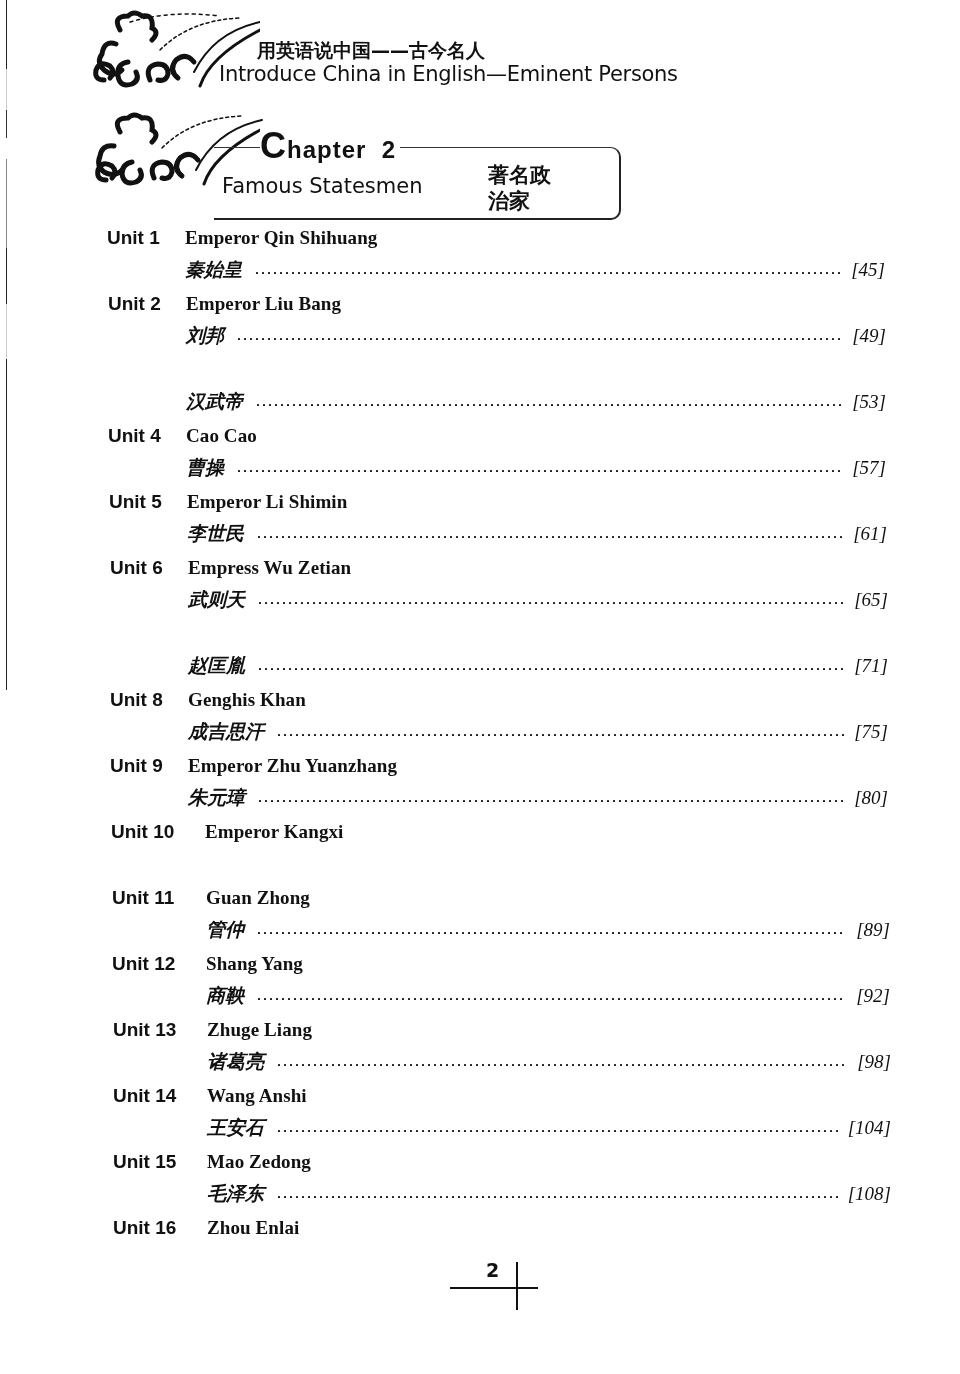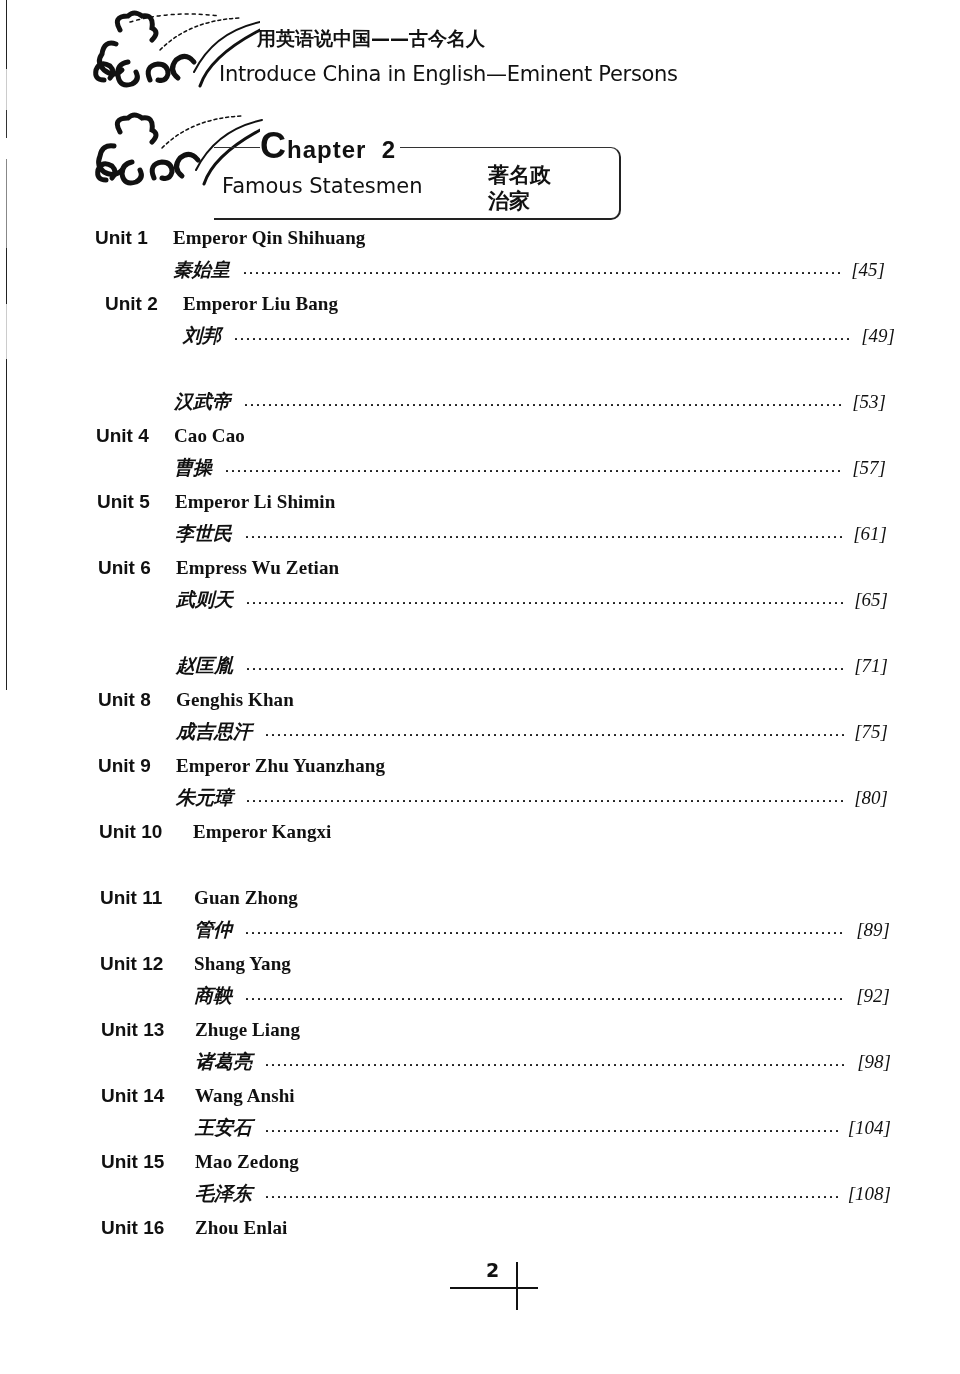--- a/index.html
+++ b/index.html
@@ -9,21 +9,21 @@
     font-family: "Liberation Serif", "DejaVu Serif", serif;
   }
   .scan-edge {
     position: absolute; left: 6px; top: 0; width: 1px; height: 690px;
     background: linear-gradient(#222 0 10%, #ccc 10% 16%, #333 16% 20%, #fff 20% 23%, #888 23% 36%, #222 36% 44%, #ccc 44% 52%, #222 52% 100%);
   }
   
   .header { position: absolute; left: 90px; top: 10px; width: 620px; height: 90px; }
   .cloud { position: absolute; }
   .header-cn {
-    position: absolute; left: 167px; top: 16px;
+    position: absolute; left: 167px; top: 28px;
     font-family: "DejaVu Sans", sans-serif; font-size: 19px; font-weight: bold; letter-spacing: 0px;
   }
   .header-en {
     position: absolute; left: 129px; top: 52px;
     font-family: "DejaVu Sans", "Liberation Sans", sans-serif; font-size: 21px; letter-spacing: -0.3px;
   }
   
   .chapter { position: absolute; left: 92px; top: 112px; width: 540px; height: 110px; }
   .chapter-box {
     position: absolute; left: 122px; top: 35px; width: 405px; height: 70px;
@@ -39,21 +39,21 @@
   .chapter-en {
     position: absolute; left: 130px; top: 62px;
     font-family: "DejaVu Sans", sans-serif; font-size: 21px;
   }
   .chapter-cn {
     position: absolute; left: 396px; top: 50px; width: 80px;
     font-family: "DejaVu Sans", sans-serif; font-weight: bold; font-size: 21px; line-height: 26px;
   }
   
   .toc { position: absolute; left: 95px; top: 224px; width: 790px; }
-  .unit { position: relative; height: 66px; }
+  .unit { position: relative; height: 66px; margin-left: 12px; }
   .unit-row1 { position: absolute; top: 0; left: 0; height: 28px; display: flex; align-items: center; }
   .unit-label { font-weight: bold; font-size: 19px; width: 78px; font-family: "Liberation Sans", sans-serif; }
   .unit-name { font-weight: bold; font-size: 19px; font-family: "Liberation Serif", serif; letter-spacing: 0.1px; }
   .unit-row2 {
     position: absolute; top: 32px; left: 78px; right: 0; height: 28px;
     display: flex; align-items: center; font-style: italic;
   }
   .cn-name { font-weight: bold; font-size: 19px; font-family: "DejaVu Serif", serif; white-space: nowrap; padding-right: 8px; }
   .leader { flex: 1; height: 2px; margin: 0 10px 0 4px; background-image: radial-gradient(circle, #222 1.1px, transparent 1.3px); background-size: 6px 3px; background-repeat: repeat-x; align-self: center; margin-top: 6px; }
   .page-ref { font-size: 19px; font-family: "Liberation Serif", serif; white-space: nowrap; }
@@ -120,21 +120,21 @@
     <div class="unit-row1">
         <span class="unit-label">Unit 1</span>
         <span class="unit-name">Emperor Qin Shihuang</span>
       </div>
     <div class="unit-row2">
         <span class="cn-name">秦始皇</span>
         <span class="leader"></span>
         <span class="page-ref"><span class="br">[</span><span>45</span><span class="br">]</span></span>
       </div>
   </div>
-  <div class="unit" style="left:10px">
+  <div class="unit" style="left:1px">
     <div class="unit-row1">
         <span class="unit-label">Unit 2</span>
         <span class="unit-name">Emperor Liu Bang</span>
       </div>
     <div class="unit-row2">
         <span class="cn-name">刘邦</span>
         <span class="leader"></span>
         <span class="page-ref"><span class="br">[</span><span>49</span><span class="br">]</span></span>
       </div>
   </div>

